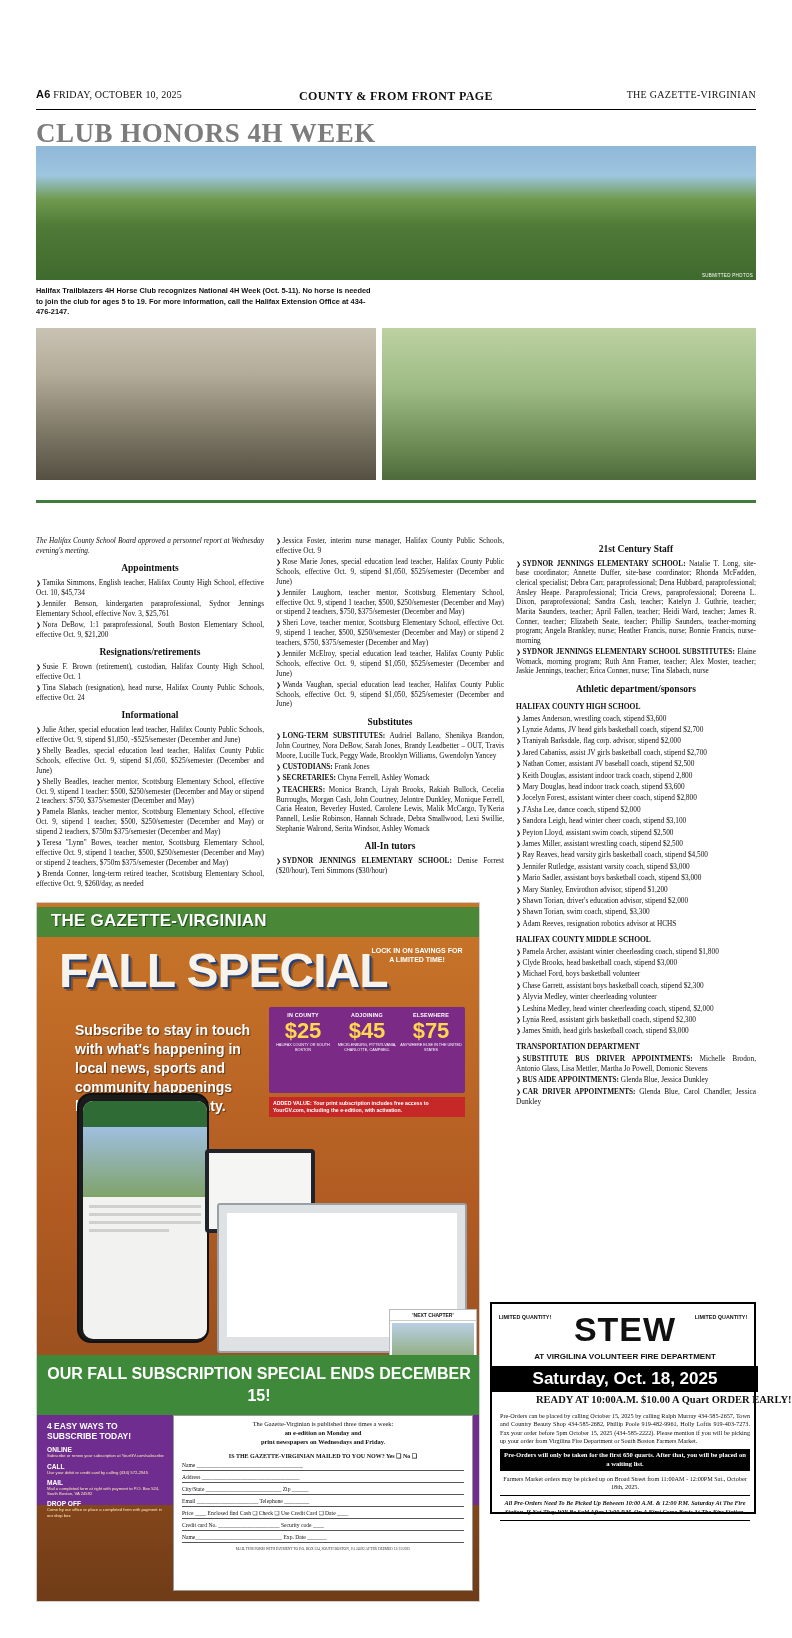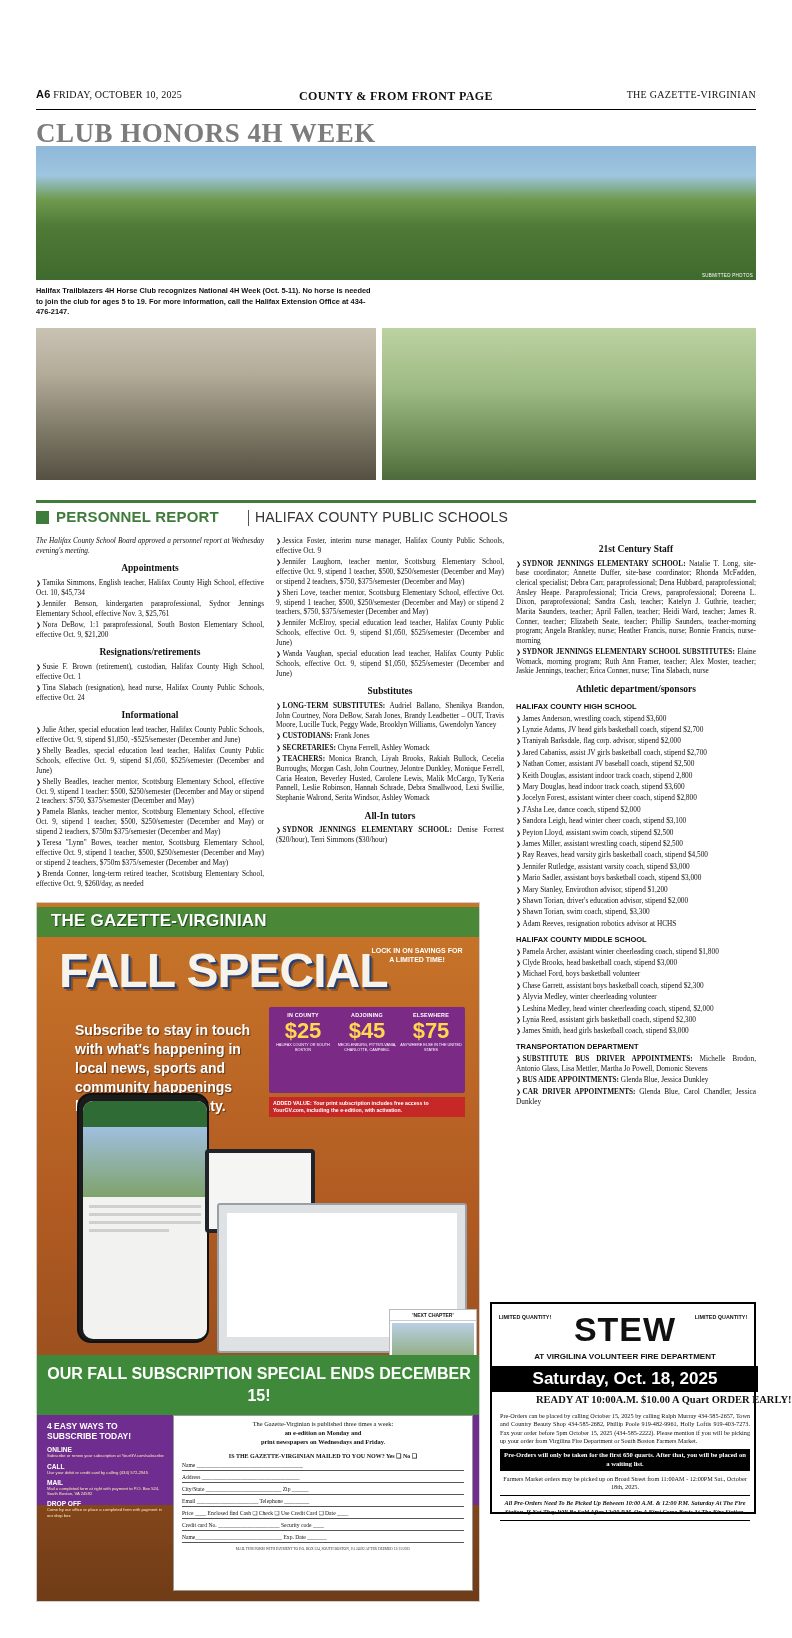--- a/index.html
+++ b/index.html
@@ -59,21 +59,21 @@
   .c1 { left:36px; width:228px; }
   .c2 { left:276px; width:228px; }
   .c3 { left:516px; width:240px; }
 
   .col p { margin:0 0 1.5px 0; }
   .col .lede { font-style:italic; font-size:7.3px; margin-bottom:6px; }
   .col h3 {
     margin:7px 0 3px 0; text-align:center; font-family:"Liberation Serif", serif;
     font-weight:bold; font-size:9.5px;
   }
-  .col h4 { margin:6px 0 2px 0; font-family:Liberation Sans, sans-serif; font-weight:bold; font-size:7.5px; }
+  .col h4 { margin:6px 0 2px 0; font-family:Liberation Serif, serif; font-weight:bold; font-size:7.5px; }
   .bullet::before { content:"\276F"; font-size:6px; margin-right:1.5px; }
   .bold { font-weight:bold; }
 
   
   .ad-fall { position:absolute; left:36px; top:902px; width:444px; height:700px; overflow:hidden;
     background:linear-gradient(#c9762a, #b05a22 45%, #8d4a1c 80%, #6f3c17); border:1px solid #cfcfcf; }
   .af-title { position:absolute; left:14px; top:8px; font-family:"Liberation Sans", sans-serif; font-weight:bold;
      font-size:17px; color:#ffffff; letter-spacing:.2px; text-shadow:1px 1px 0 #1d4c1b; }
   .af-green { position:absolute; left:0; top:4px; width:444px; height:30px; background:#3f8a3a; opacity:.92; }
   .af-fall { position:absolute; left:22px; top:40px; font-family:"Liberation Sans", sans-serif; font-weight:bold;
@@ -151,26 +151,20 @@
   <div class="headline">CLUB HONORS 4H WEEK</div>
 
   <div class="photo ph-top">
     <div class="credit">SUBMITTED PHOTOS</div>
   </div>
   <div class="caption">Halifax Trailblazers 4H Horse Club recognizes National 4H Week (Oct. 5-11). No horse is needed to join the club for ages 5 to 19. For more information, call the Halifax Extension Office at 434-476-2147.</div>
   <div class="photo ph-mid-l"></div>
   <div class="photo ph-mid-r"></div>
 
   <div class="sec-rule"></div>
-  <div class="sec-head">
-    <div class="sec-sq"></div>
-    <div class="sec-t1">PERSONNEL REPORT</div>
-    <div class="sec-bar"></div>
-    <div class="sec-t2">HALIFAX COUNTY PUBLIC SCHOOLS</div>
-  </div>
 
   <div class="col c1">
     <p class="lede">The Halifax County School Board approved a personnel report at Wednesday evening's meeting.</p>
 
     <h3>Appointments</h3>
     <p class="bullet">Tamika Simmons, English teacher, Halifax County High School, effective Oct. 10, $45,734</p>
     <p class="bullet">Jennifer Benson, kindergarten paraprofessional, Sydnor Jennings Elementary School, effective Nov. 3, $25,761</p>
     <p class="bullet">Nora DeBow, 1:1 paraprofessional, South Boston Elementary School, effective Oct. 9, $21,200</p>
 
     <h3>Resignations/retirements</h3>
@@ -181,20 +175,21 @@
     <p class="bullet">Julie Ather, special education lead teacher, Halifax County Public Schools, effective Oct. 9, stipend $1,050, -$525/semester (December and June)</p>
     <p class="bullet">Shelly Beadles, special education lead teacher, Halifax County Public Schools, effective Oct. 9, stipend $1,050, $525/semester (December and June)</p>
     <p class="bullet">Shelly Beadles, teacher mentor, Scottsburg Elementary School, effective Oct. 9, stipend 1 teacher: $500, $250/semester (December and May or  stipend 2 teachers: $750, $375/semester (December and May)</p>
     <p class="bullet">Pamela Blanks, teacher mentor, Scottsburg Elementary School, effective Oct. 9, stipend 1 teacher, $500, $250/semester (December and May) or stipend 2 teachers, $750m $375/semester (December and May)</p>
     <p class="bullet">Teresa "Lynn" Bowes, teacher mentor, Scottsburg Elementary School, effective Oct. 9, stipend 1 teacher, $500, $250/semester (December and May) or stipend 2 teachers, $750m $375/semester (December and May)</p>
     <p class="bullet">Brenda Conner, long-term retired teacher, Scottsburg Elementary School, effective Oct. 9, $260/day, as needed</p>
   </div>
 
   <div class="col c2">
     <p class="bullet">Jessica Foster, interim nurse manager, Halifax County Public Schools, effective Oct. 9</p>
+    <p class="bullet">Rose Marie Jones, special education lead teacher, Halifax County Public Schools, effective Oct. 9, stipend $1,050, $525/semester (December and June)</p>
     <p class="bullet">Jennifer Laughorn, teacher mentor, Scottsburg Elementary School, effective Oct. 9, stipend 1 teacher, $500,  $250/semester (December and May) or stipend 2 teachers, $750, $375/semester (December and May)</p>
     <p class="bullet">Sheri Love, teacher mentor, Scottsburg Elementary School, effective Oct. 9, stipend 1 teacher, $500, $250/semester (December and May) or stipend 2 teachers, $750, $375/semester (December and May)</p>
     <p class="bullet">Jennifer McElroy, special education lead teacher, Halifax County Public Schools, effective Oct. 9, stipend $1,050, $525/semester (December and June)</p>
     <p class="bullet">Wanda Vaughan, special education lead teacher, Halifax County Public Schools, effective Oct. 9, stipend $1,050, $525/semester (December and June)</p>
 
     <h3>Substitutes</h3>
     <p class="bullet"><span class="bold">LONG-TERM SUBSTITUTES:</span><span> Audriel Ballano, Shenikya Brandon, John Courtney, Nora DeBow, Sarah Jones, Brandy Leadbetter – OUT, Travis Moore, Lucille Tuck, Peggy Wade, Brooklyn Williams, Gwendolyn Yancey</span></p>
     <p class="bullet"><span class="bold">CUSTODIANS:</span><span> Frank Jones</span></p>
     <p class="bullet"><span class="bold">SECRETARIES:</span><span> Chyna Ferrell, Ashley Womack</span></p>
     <p class="bullet"><span class="bold">TEACHERS:</span><span> Monica Branch, Liyah Brooks, Rakiah Bullock, Cecelia Burroughs, Morgan Cash, John Courtney, Jelontre Dunkley, Monique Ferrell, Caria Heaton, Beverley Husted, Carolene Lewis, Malik McCargo, Ty'Keria Pannell, Leslie Robinson, Hannah Schrade, Debra Smallwood, Lexi Swillie, Stephanie Walrond, Serita Windsor, Ashley Womack</span></p>

